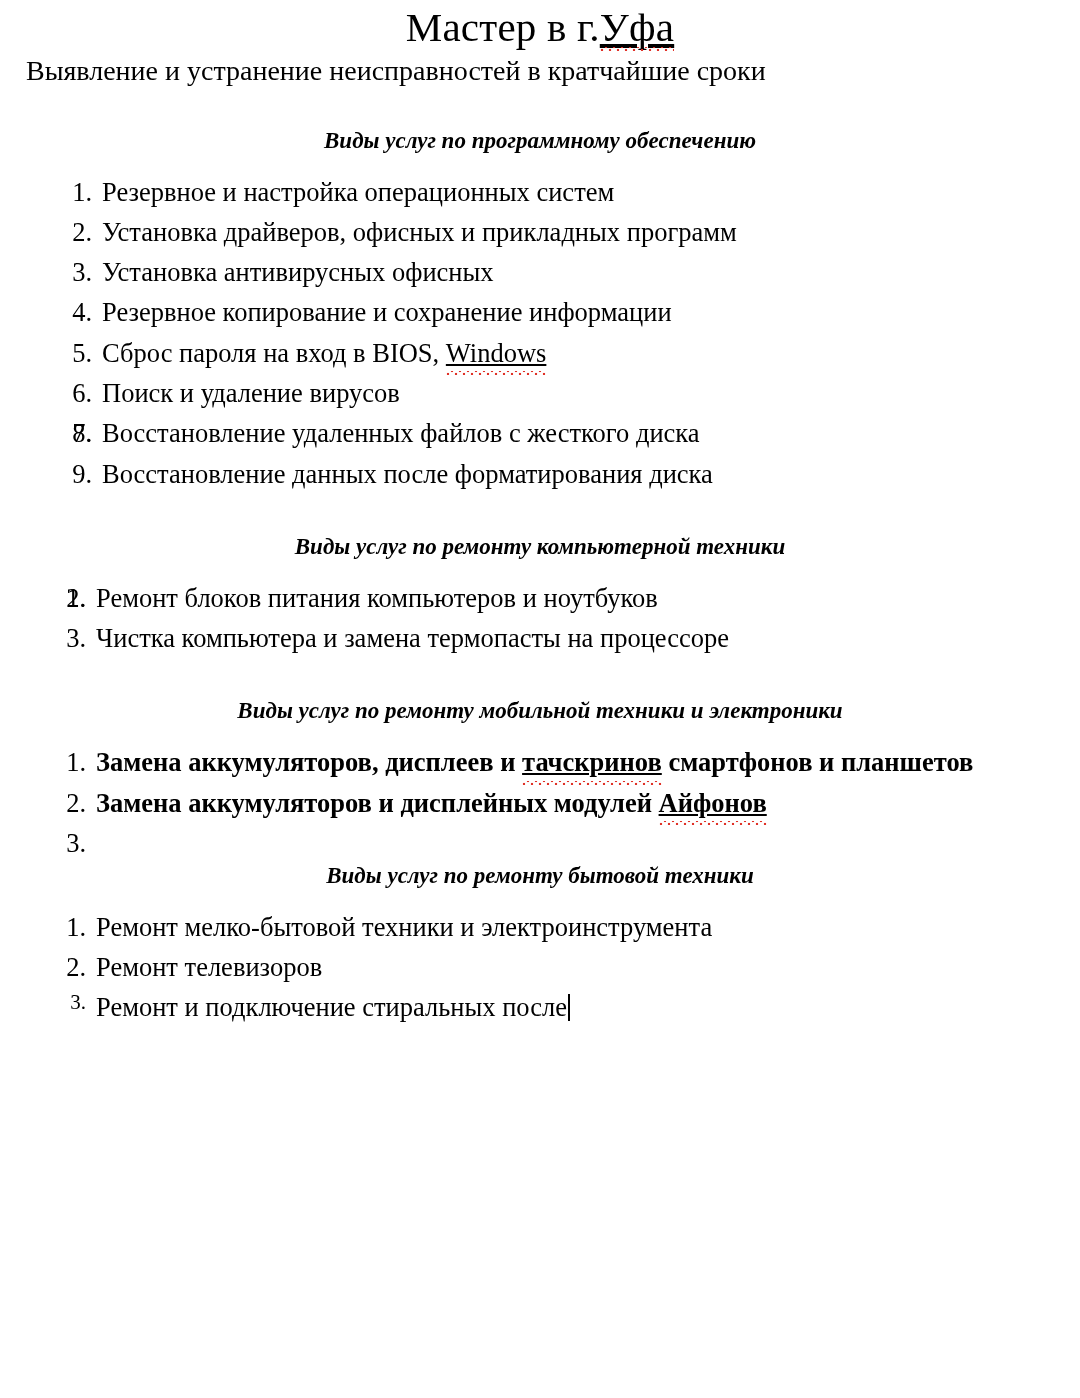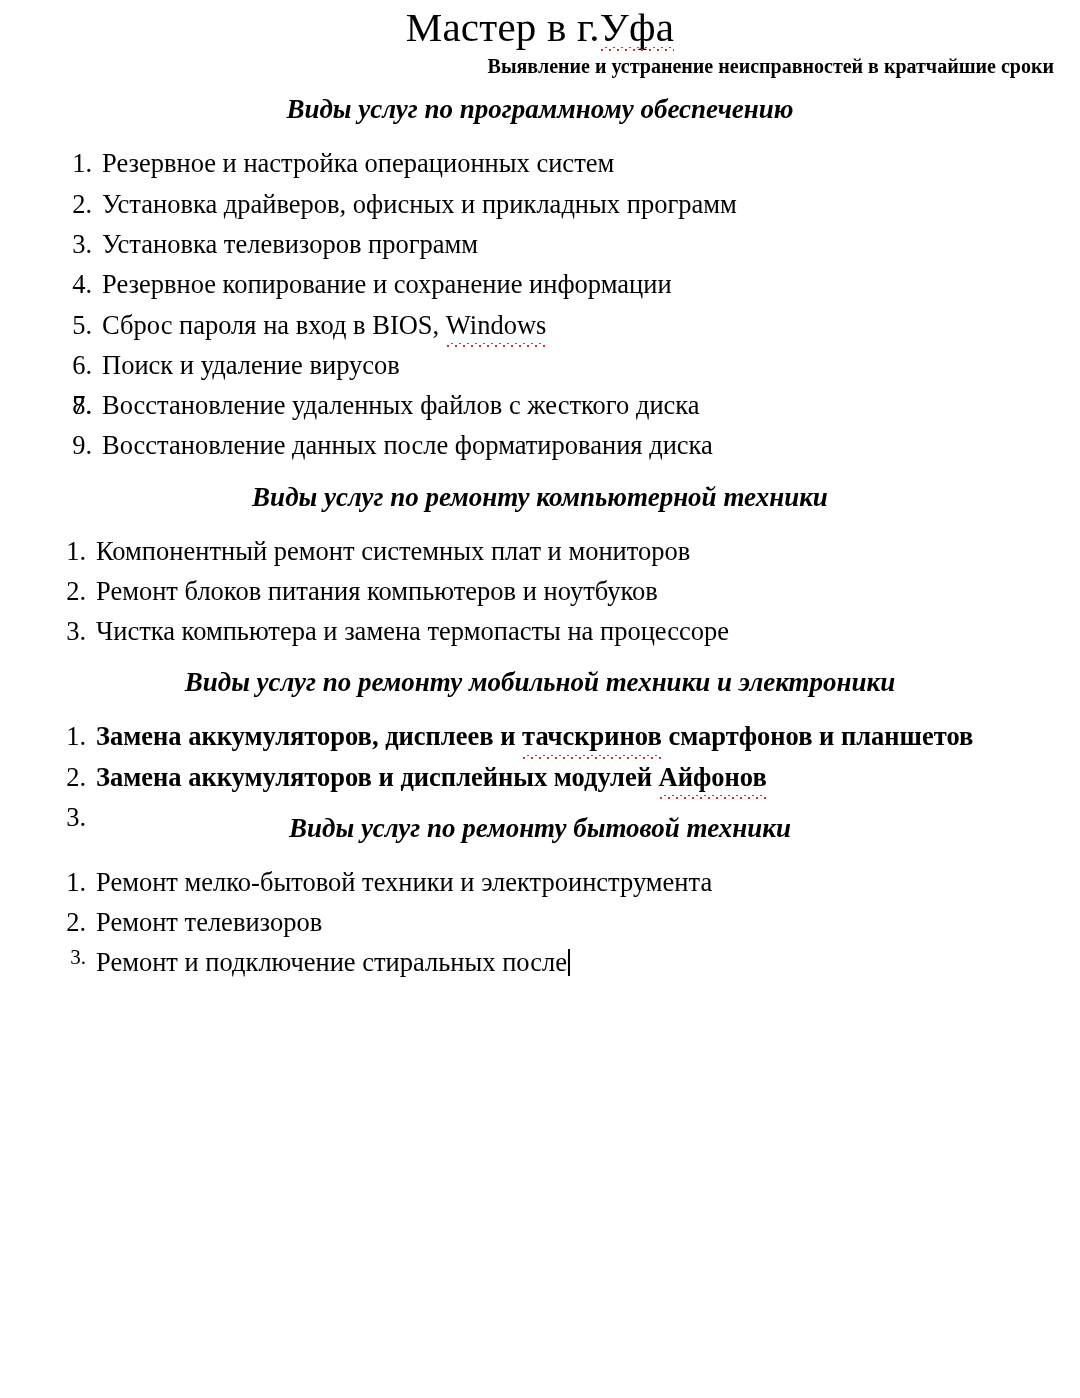--- a/index.html
+++ b/index.html
@@ -23,32 +23,32 @@
   }
   .doc-title {
     text-align: center;
     font-size: 41px;
     line-height: 1.06;
     font-weight: 400;
     margin: 2px 0 0 0;
     letter-spacing: 0.2px;
   }
   .doc-subtitle {
-    text-align: right;
-    font-size: 20px;
+    text-align: left;
+    font-size: 28px;
     line-height: 1.15;
-    font-weight: 700;
+    font-weight: 400;
     margin: 6px 0 0 0;
   }
   .section-heading {
     text-align: center;
     font-style: italic;
     font-weight: 700;
-    font-size: 27px;
-    margin: 16px 0 0 0;
+    font-size: 23px;
+    margin: 40px 0 0 0;
   }
   ol.services {
     margin: 18px 0 0 0;
     padding: 0 0 0 36px;
     list-style: none;
   }
   ol.services li {
     font-size: 26.5px;
     line-height: 1.52;
     position: relative;
@@ -73,20 +73,21 @@
   ol.services.bold li .num {
     font-weight: 400;
   }
   ol.services.indent-less {
     padding-left: 30px;
   }
   
   .sp {
     position: relative;
     display: inline-block;
+    text-decoration: underline;
   }
   .sp::after {
     content: "";
     position: absolute;
     left: 0;
     right: 0;
     bottom: -2px;
     height: 4px;
     background-image:
       radial-gradient(circle at 2px 3px, #e03127 1.2px, rgba(0,0,0,0) 1.6px),
@@ -111,32 +112,32 @@
   <h1 class="doc-title">
     <span>Мастер в г.</span><span class="sp">Уфа</span>
   </h1>
 
   <div class="doc-subtitle">Выявление и устранение  неисправностей  в кратчайшие сроки</div>
 
   <div class="section-heading">Виды услуг по программному обеспечению</div>
   <ol class="services">
     <li><span class="num">1.</span><span>Резервное и настройка операционных систем</span></li>
     <li><span class="num">2.</span><span>Установка драйверов, офисных и прикладных программ</span></li>
-    <li><span class="num">3.</span><span>Установка телевизоров программ</span></li>
+    <li><span class="num">3.</span><span>Установка антивирусных офисных</span></li>
     <li><span class="num">4.</span><span>Резервное копирование и сохранение информации</span></li>
     <li><span class="num">5.</span><span>Сброс пароля на вход в BIOS, <span class="sp">Windows</span></span></li>
     <li><span class="num">6.</span><span>Поиск и удаление вирусов</span></li>
     <li><span class="num">7.</span></li>
     <li><span class="num">8.</span><span>Восстановление удаленных файлов с жесткого диска</span></li>
     <li><span class="num">9.</span><span>Восстановление данных после форматирования диска</span></li>
   </ol>
 
   <div class="section-heading">Виды услуг по ремонту компьютерной техники</div>
   <ol class="services indent-less">
-    <li><span class="num">1.</span><span>Компонентный ремонт системных плат и  мониторов</span></li>
+    <li><span class="num">1.</span></li>
     <li><span class="num">2.</span><span>Ремонт  блоков питания компьютеров и ноутбуков</span></li>
     <li><span class="num">3.</span><span>Чистка компьютера и замена термопасты на процессоре</span></li>
   </ol>
 
   <div class="section-heading">Виды услуг по ремонту мобильной техники и электроники</div>
   <ol class="services bold indent-less">
     <li><span class="num">1.</span><span>Замена аккумуляторов, дисплеев и <span class="sp">тачскринов</span> смартфонов и планшетов</span></li>
     <li><span class="num">2.</span><span>Замена аккумуляторов и дисплейных модулей <span class="sp">Айфонов</span></span></li>
     <li><span class="num">3.</span></li>
   </ol>

